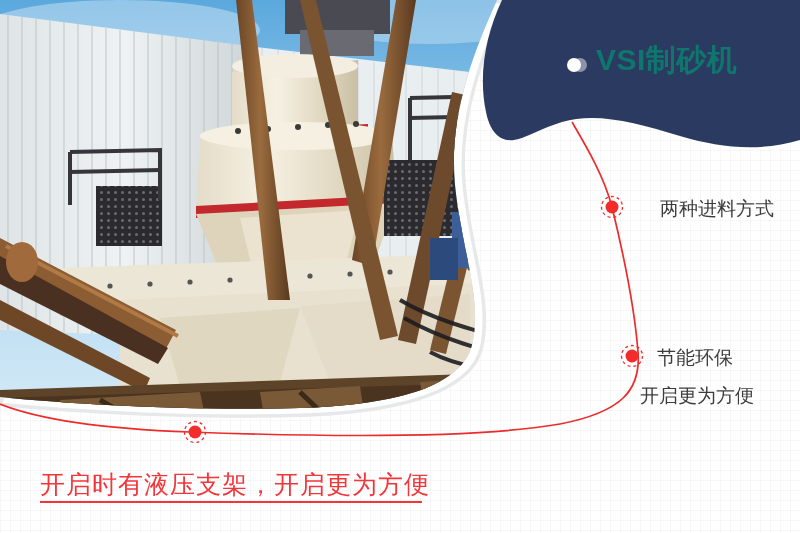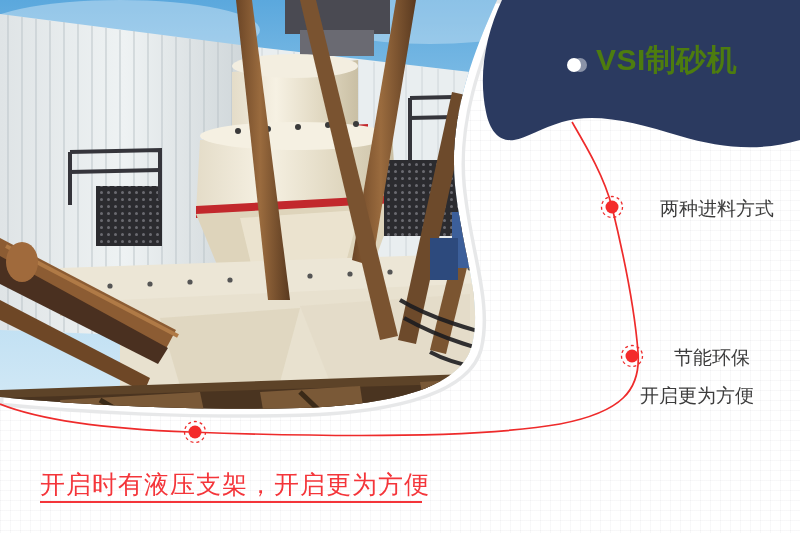--- a/index.html
+++ b/index.html
@@ -30,31 +30,31 @@
   }
   #photo{
     position:absolute;top:0;left:0;width:640px;height:440px;
   }
   
   #redline{position:absolute;top:0;left:0;width:800px;height:533px;pointer-events:none;}
 
   
   #title{
     position:absolute;left:596px;top:40px;
-    color:#4d7c0f;font-size:30px;font-weight:bold;letter-spacing:.5px;
+    color:#0f766e;font-size:30px;font-weight:bold;letter-spacing:.5px;
     white-space:nowrap;
   }
   #bullet{position:absolute;left:565px;top:57px;width:26px;height:16px;}
 
   
   .feat{
     position:absolute;color:#3c3c3c;font-size:19px;white-space:nowrap;
   }
   #feat1{left:660px;top:196px;}
-  #feat2{left:654px;top:345px;padding-left:20px;}
+  #feat2{left:637px;top:345px;padding-left:20px;}
   #feat3{left:640px;top:383px;}
 
   
   #caption{
     position:absolute;left:40px;top:468px;
     color:#f4353a;font-size:25px;font-weight:normal;
     white-space:nowrap;letter-spacing:1px;
   }
   #capline{
     position:absolute;left:40px;top:501px;width:382px;height:2px;

